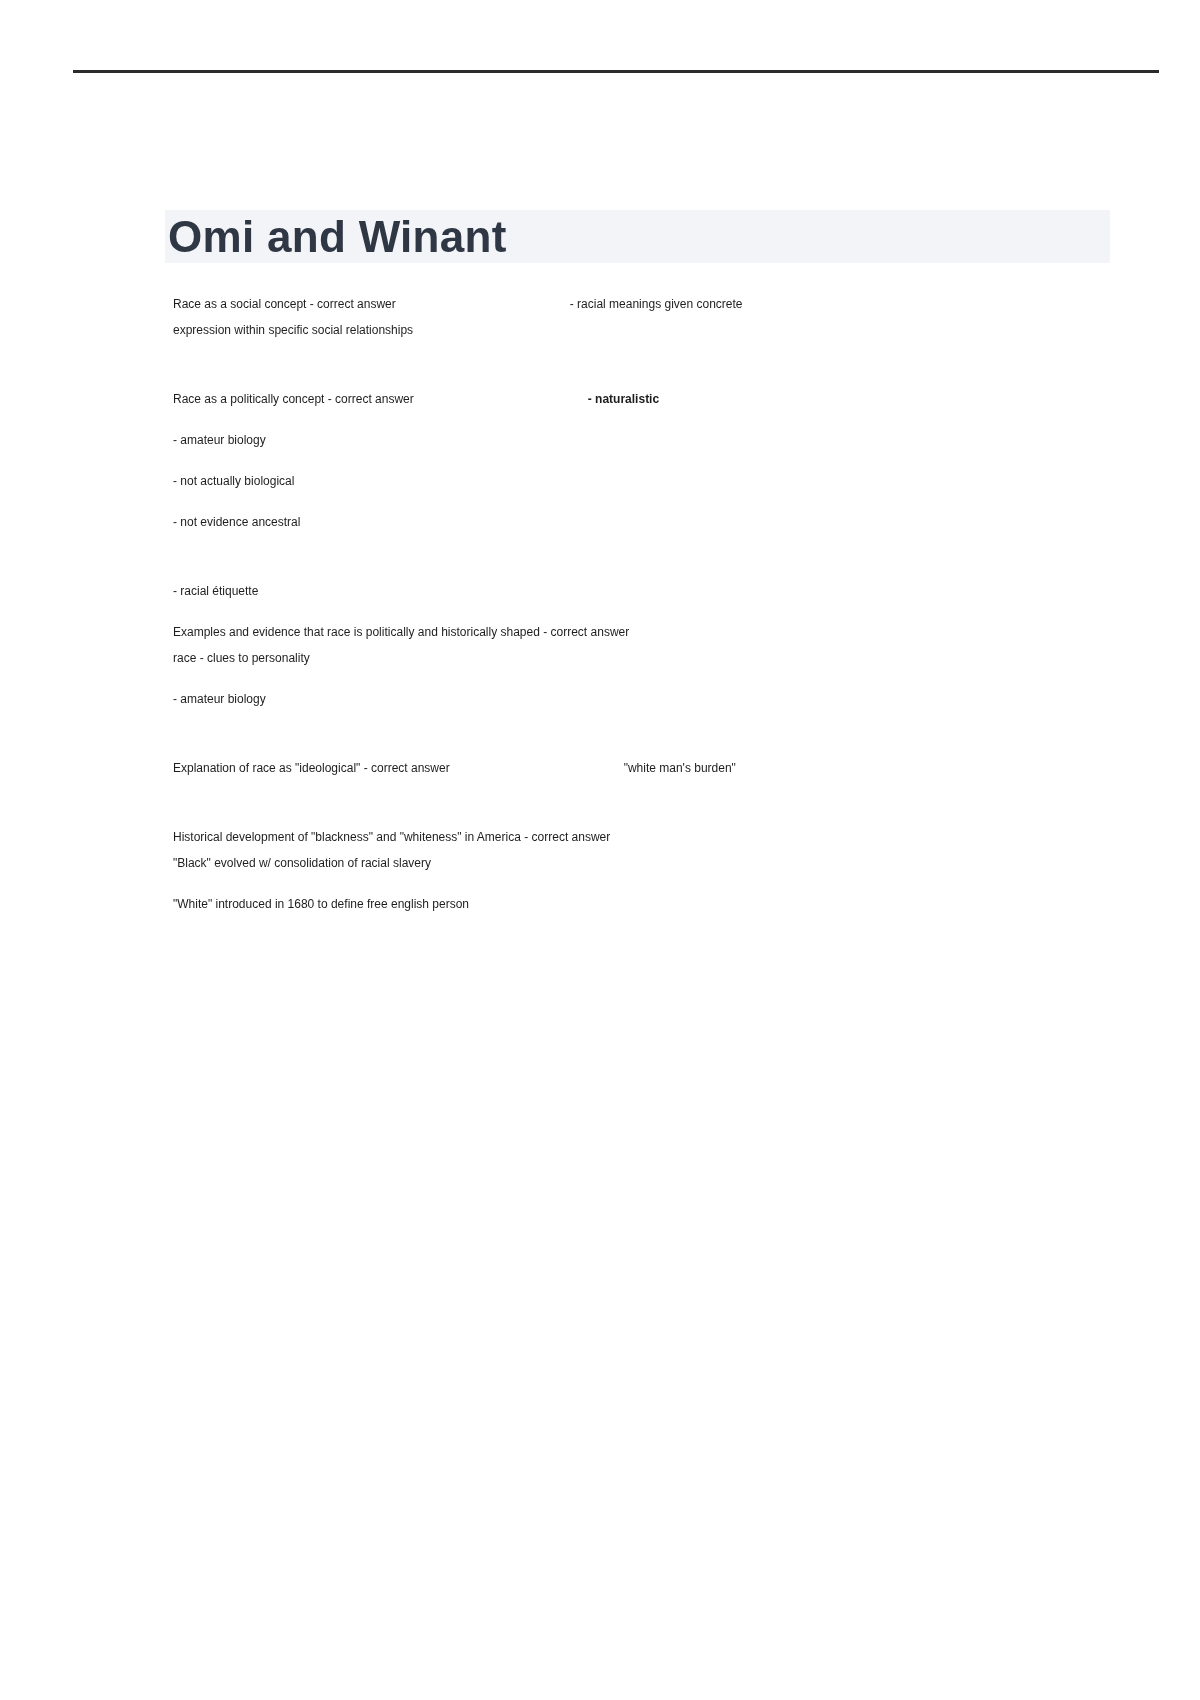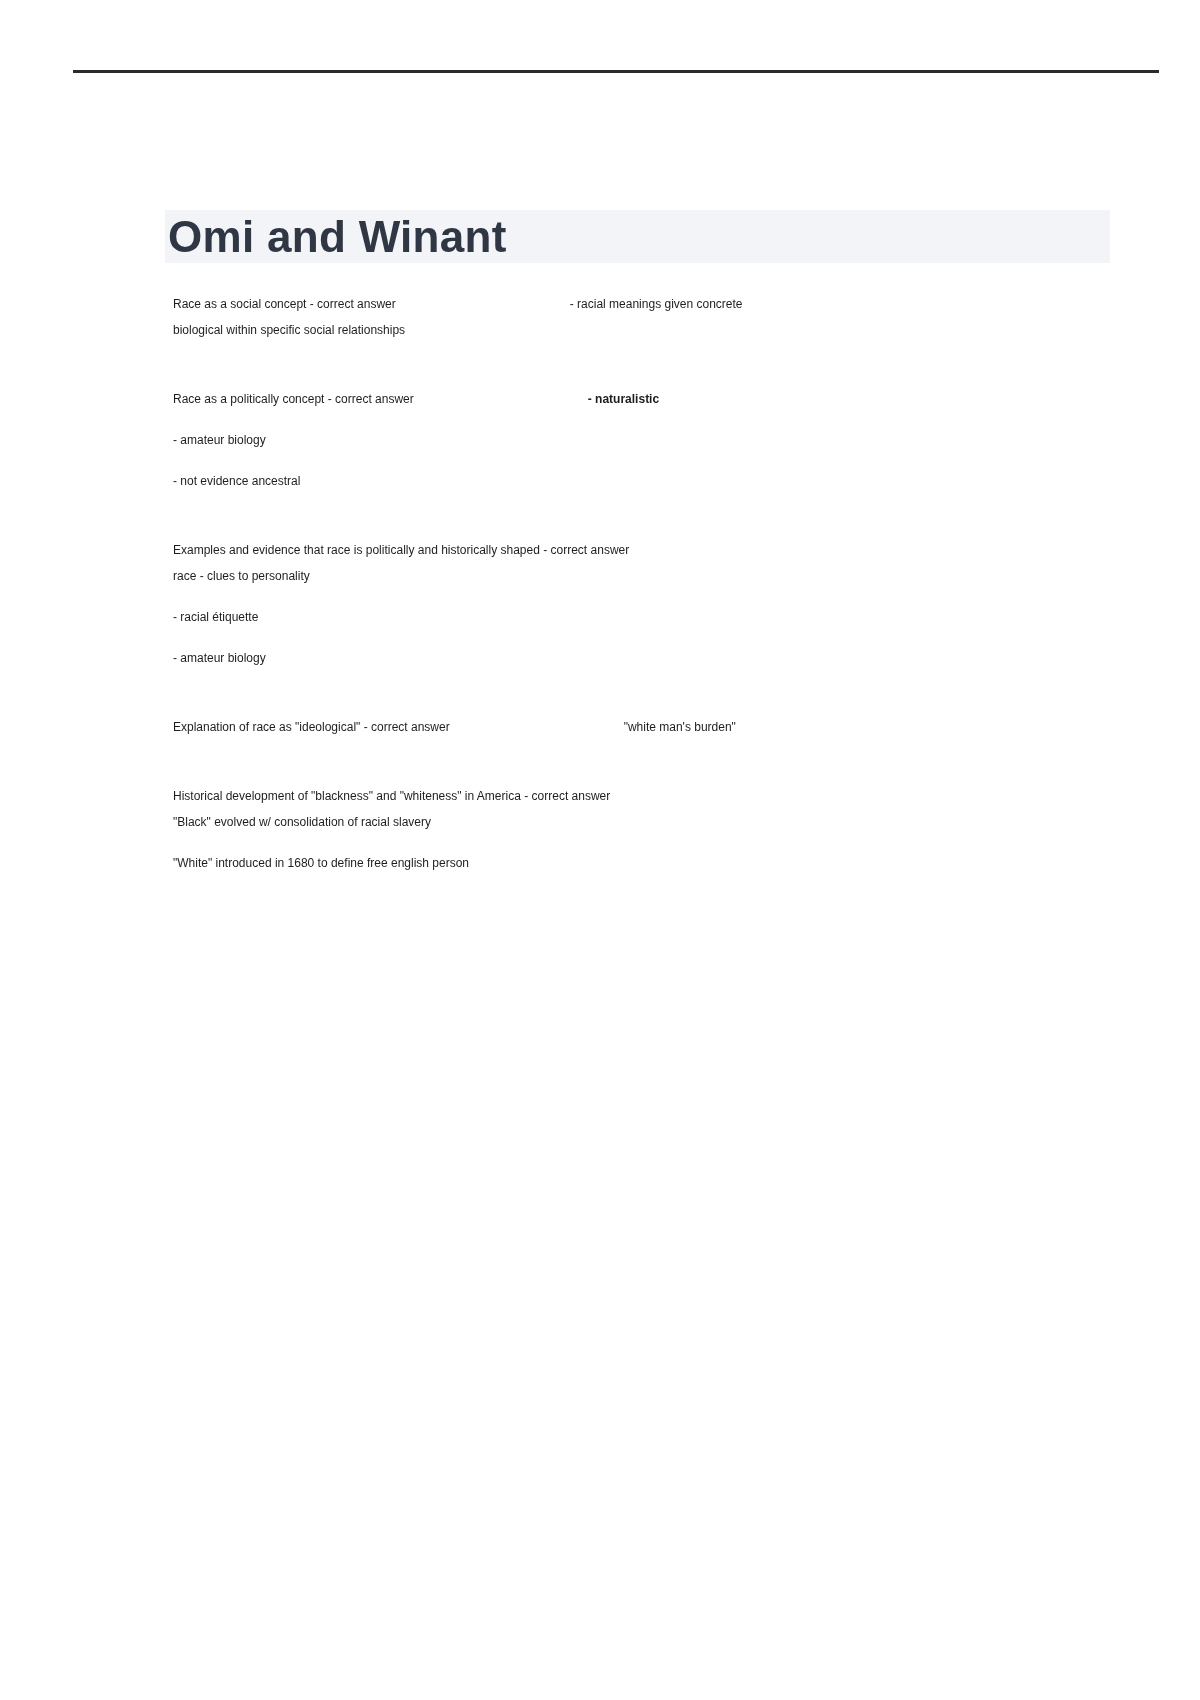--- a/index.html
+++ b/index.html
@@ -50,30 +50,31 @@
 </head>
 <body>
 
 <div class="page">
   <div class="rule rule-top"></div>
 
   <main class="content">
     <h1 class="title">Omi and Winant</h1>
     <section class="qa" id="qa-blocks">
         <div class="block">
-          <p><span class="seg">Race as a social concept - correct answer</span><span class="seg" style="margin-left: 170px;">- racial meanings given concrete</span><br><span class="seg">biological within specific social relationships</span></p>
+          <p><span class="seg">Race as a social concept - correct answer</span><span class="seg" style="margin-left: 170px;">- racial meanings given concrete</span><br><span class="seg">expression within specific social relationships</span></p>
         </div>
         <div class="block">
           <p><span class="seg">Race as a politically concept - correct answer</span><span class="seg" style="margin-left: 170px; font-weight: bold;">- naturalistic</span></p>
           <p><span class="seg">- amateur biology</span></p>
+          <p><span class="seg">- not actually biological</span></p>
           <p><span class="seg">- not evidence ancestral</span></p>
         </div>
         <div class="block">
+          <p><span class="seg">- racial étiquette</span></p>
           <p><span class="seg">Examples and evidence that race is politically and historically shaped - correct answer</span><br><span class="seg">race - clues to personality</span></p>
-          <p><span class="seg">- racial étiquette</span></p>
           <p><span class="seg">- amateur biology</span></p>
         </div>
         <div class="block">
           <p><span class="seg">Explanation of race as "ideological" - correct answer</span><span class="seg" style="margin-left: 170px;">"white man's burden"</span></p>
         </div>
         <div class="block">
           <p><span class="seg">Historical development of "blackness" and "whiteness" in America - correct answer</span><br><span class="seg">"Black" evolved w/ consolidation of racial slavery</span></p>
           <p><span class="seg">"White" introduced in 1680 to define free english person</span></p>
         </div>
       </section>

